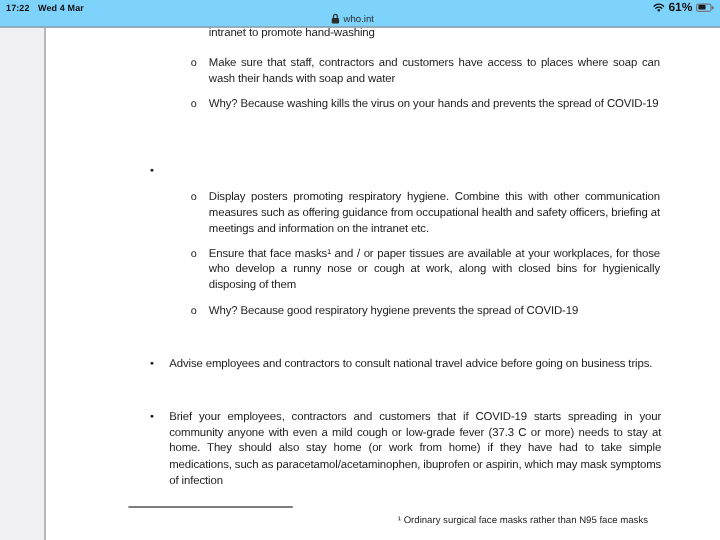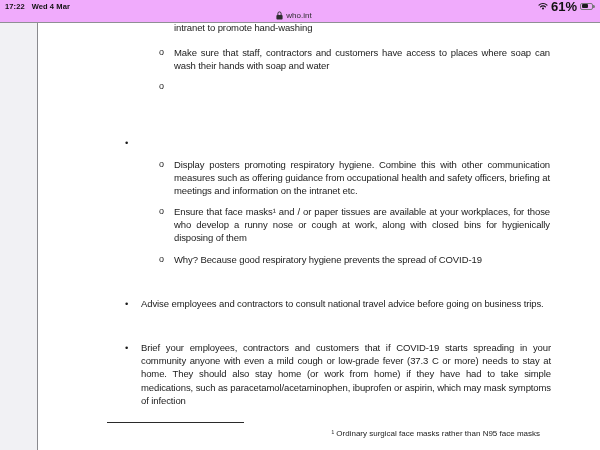--- a/index.html
+++ b/index.html
@@ -9,34 +9,34 @@
     overflow: hidden;
     background: #f1f1f4;
     font-family: "Liberation Sans", sans-serif;
     -webkit-font-smoothing: antialiased;
   }
 
   
   .status-bar {
     position: absolute; top: 0; left: 0;
     width: 600px; height: 22px;
-    background: #f0abfc;
+    background: #7dd3fc;
     border-bottom: 1px solid #8f8f94;
     z-index: 5;
   }
   .sb-left {
     position: absolute; left: 5px; top: 2px;
     font-size: 7.5px; font-weight: 700; color: #111;
     letter-spacing: 0.1px; white-space: nowrap;
   }
   .sb-date { font-weight: 600; margin-left: 7px; }
   .sb-right {
     position: absolute; right: 5px; top: 2px; height: 8px;
     display: flex; align-items: center; gap: 3px;
-    font-size: 13px; font-weight: 700; color: #111;
+    font-size: 10px; font-weight: 700; color: #111;
   }
   .wifi-svg { display: block; }
   .battery {
     position: relative; width: 11px; height: 5px;
     border: 1px solid #77777b; border-radius: 2px;
     margin-right: 2px;
   }
   .battery-fill {
     position: absolute; left: 0.5px; top: 0.5px; bottom: 0.5px;
     width: 60%; background: #1c1c1e; border-radius: 1px;
@@ -137,20 +137,21 @@
       <span>intranet to promote hand-washing</span>
     </div>
 
     <div class="block l2" style="top:23px">
       <span class="marker">o</span>
       <span>Make sure that staff, contractors and customers have access to places where soap can wash their hands with soap and water</span>
     </div>
 
     <div class="block l2" style="top:57px">
       <span class="marker">o</span>
+      <span>Why? Because washing kills the virus on your hands and prevents the spread of COVID-19</span>
     </div>
 
     <div class="block l1" style="top:113px">
       <span class="marker">•</span>
     </div>
 
     <div class="block l2" style="top:135px">
       <span class="marker">o</span>
       <span>Display posters promoting respiratory hygiene. Combine this with other communication measures such as offering guidance from occupational health and safety officers, briefing at meetings and information on the intranet etc.</span>
     </div>

